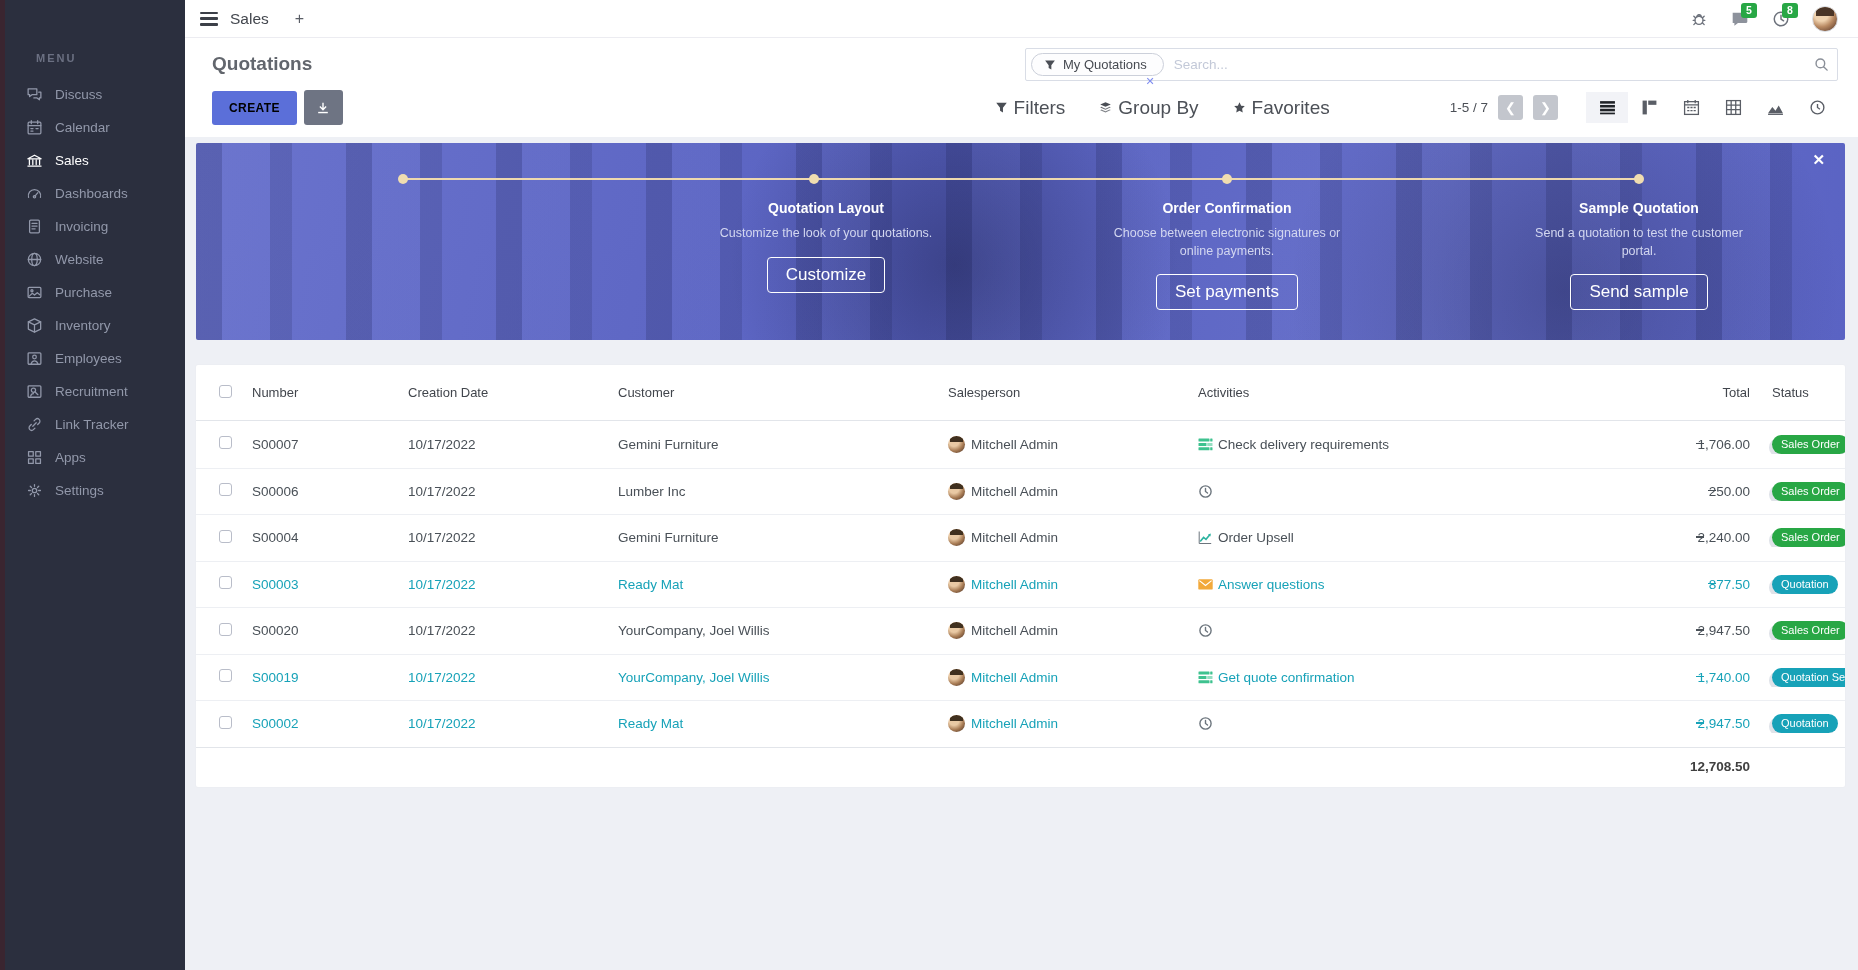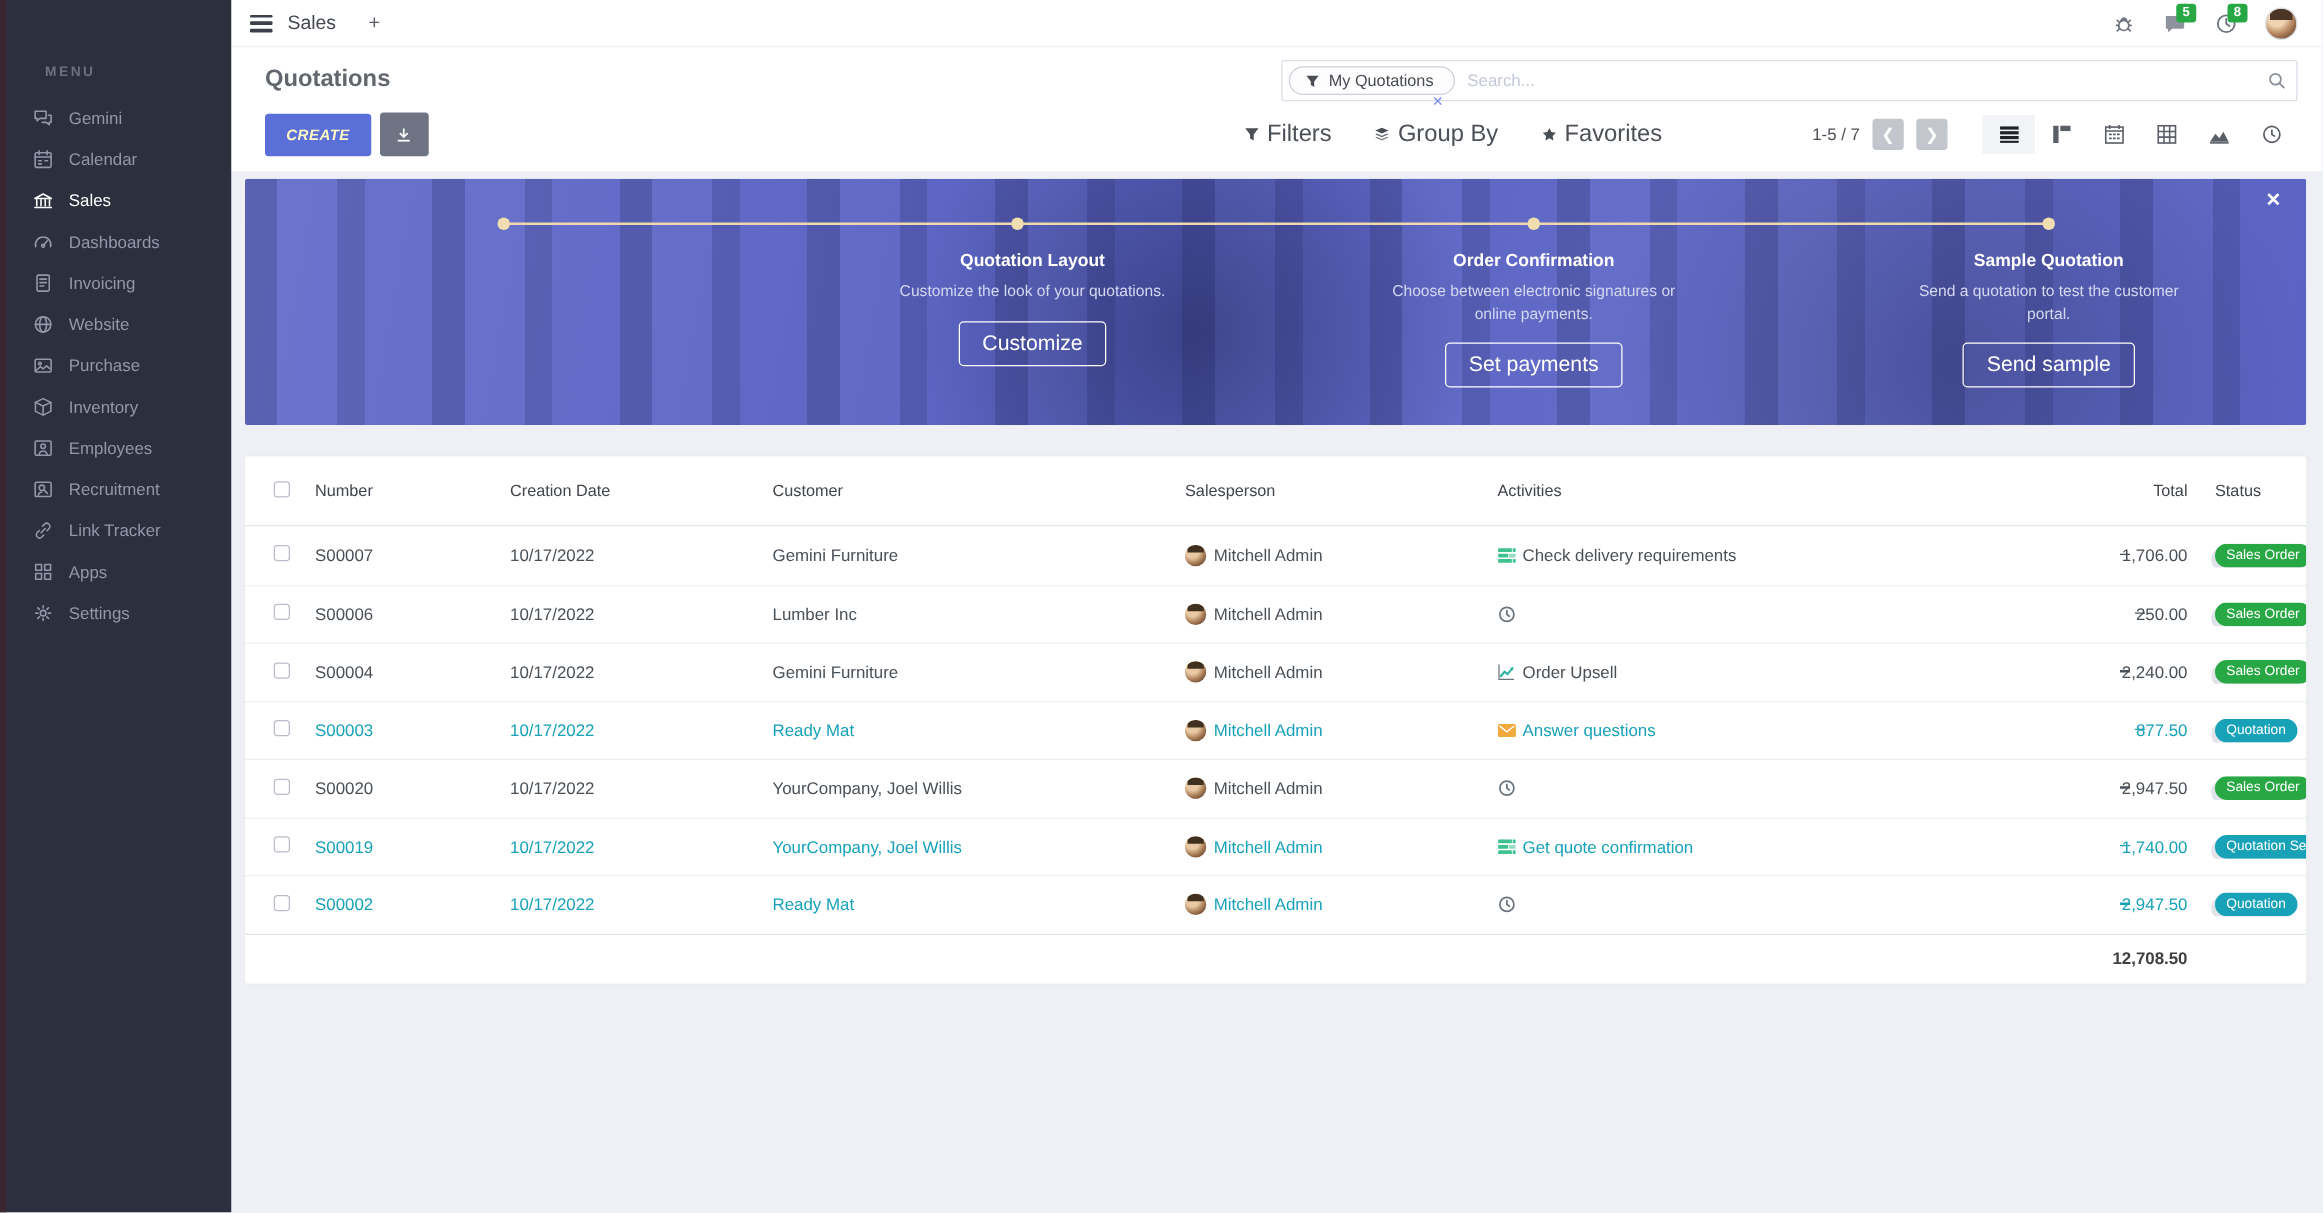--- a/index.html
+++ b/index.html
@@ -40,21 +40,21 @@
   .cp-row1 { display:flex; align-items:flex-start; }
   .page-title { font-size:19px; color:#62666d; padding-top:5px; }
   .searchbox { margin-left:auto; width:813px; height:33px; border:1px solid #d9dde6; border-radius:2px; display:flex; align-items:center; padding:0 8px 0 5px; position:relative; background:#fff; }
   .facet { position:relative; display:flex; align-items:center; gap:7px; border:1px solid #ccd0da; border-radius:14px; padding:3px 16px 3px 12px; font-size:13px; color:#474b52; background:#fdfdfe; cursor:pointer; }
   .facet svg { width:12px; height:12px; }
   .facet-x { position:absolute; right:8px; bottom:-13px; font-size:11px; color:#7f8df0; cursor:pointer; }
   .search-input { flex:1; border:none; outline:none; font-size:13.5px; color:#495057; padding-left:10px; font-family:"Liberation Sans",sans-serif; }
   .search-input::placeholder { color:#c3c9d8; }
   .mag { margin-left:6px; color:#8a8f98; cursor:pointer; display:inline-flex; }
   .cp-row2 { display:flex; align-items:center; margin-top:9px; }
-  .btn-create { background:#5b6fd9; color:#fef9c3; border:none; border-radius:3px; font-size:12px; font-weight:bold; letter-spacing:.4px; padding:10px 17px; cursor:pointer; font-family:inherit;font-style:italic; }
+  .btn-create { background:#5b6fd9; color:#000000; border:none; border-radius:3px; font-size:12px; font-weight:bold; letter-spacing:.4px; padding:10px 17px; cursor:pointer; font-family:inherit; }
   .btn-export { background:#6e7483; border:none; border-radius:3px; width:39px; height:35px; margin-left:7px; cursor:pointer; color:#fff; display:inline-flex; align-items:center; justify-content:center; }
   .cp-tools { margin-left:auto; display:flex; align-items:center; gap:34px; font-size:19px; color:#4c5057; }
   .tool { display:inline-flex; align-items:center; gap:6px; cursor:pointer; }
   .tool svg { width:13px; height:13px; }
   .pager { display:flex; align-items:center; gap:10px; margin-left:120px; }
   .pager-count { font-size:13.5px; color:#4c5057; }
   .pager-btn { width:25px; height:25px; border:none; border-radius:3px; background:#c3c6cd; color:#fff; font-size:13px; cursor:pointer; line-height:1; }
   .views { display:flex; align-items:center; margin-left:28px; }
   .view-btn { width:42px; height:31px; display:flex; align-items:center; justify-content:center; background:transparent; border:none; cursor:pointer; color:#5a5e66; }
   .view-btn svg { width:17px; height:17px; }
@@ -115,21 +115,21 @@
     <div class="edge-strip"></div>
     <div class="menu-label">MENU</div>
     <nav id="sidebar-nav">
         <div class="side-item">
           <span class="sicon">
             <svg viewBox="0 0 16 16" fill="none" stroke="currentColor" stroke-width="1.2" stroke-linecap="round" stroke-linejoin="round">
               <path d="M2 2.8h8.2v5.4H5.6L3.4 10V8.2H2z"></path>
               <path d="M12 5.8h2v5.4h-1.4v1.8l-2.2-1.8H7.4"></path>
             </svg>
           </span>
-          <span>Gemini</span>
+          <span>Discuss</span>
         </div>
         <div class="side-item">
           <span class="sicon">
             <svg viewBox="0 0 16 16" fill="none" stroke="currentColor" stroke-width="1.2" stroke-linecap="round" stroke-linejoin="round">
               <rect x="2" y="3" width="12" height="11" rx="1"></rect>
               <path d="M2 6.2h12M5 1.6v2.8M11 1.6v2.8M4.6 9h2M9.4 9h2M4.6 11.4h2"></path>
             </svg>
           </span>
           <span>Calendar</span>
         </div>

